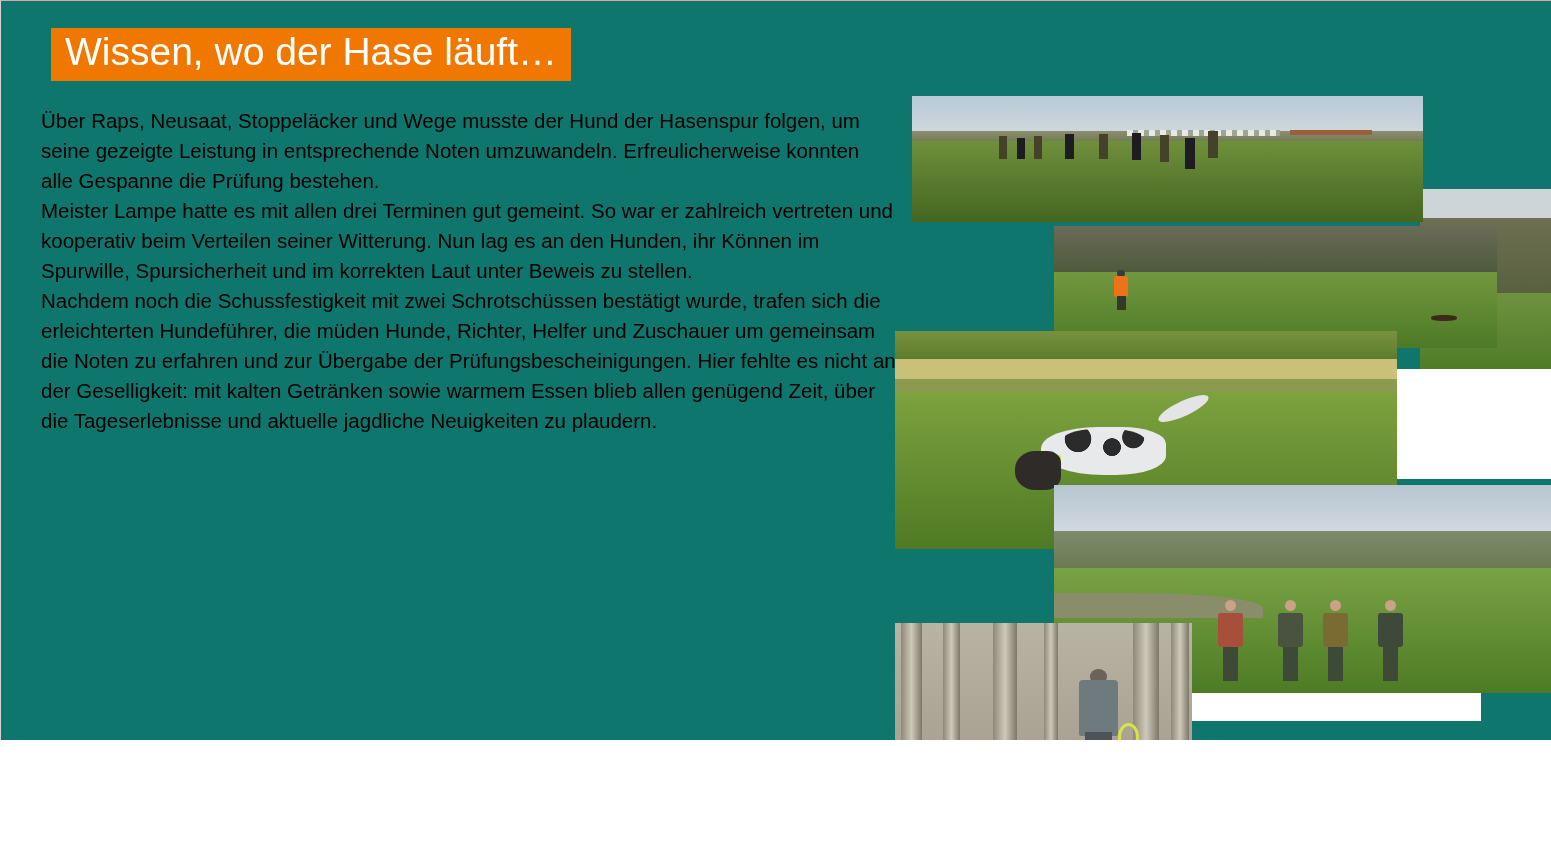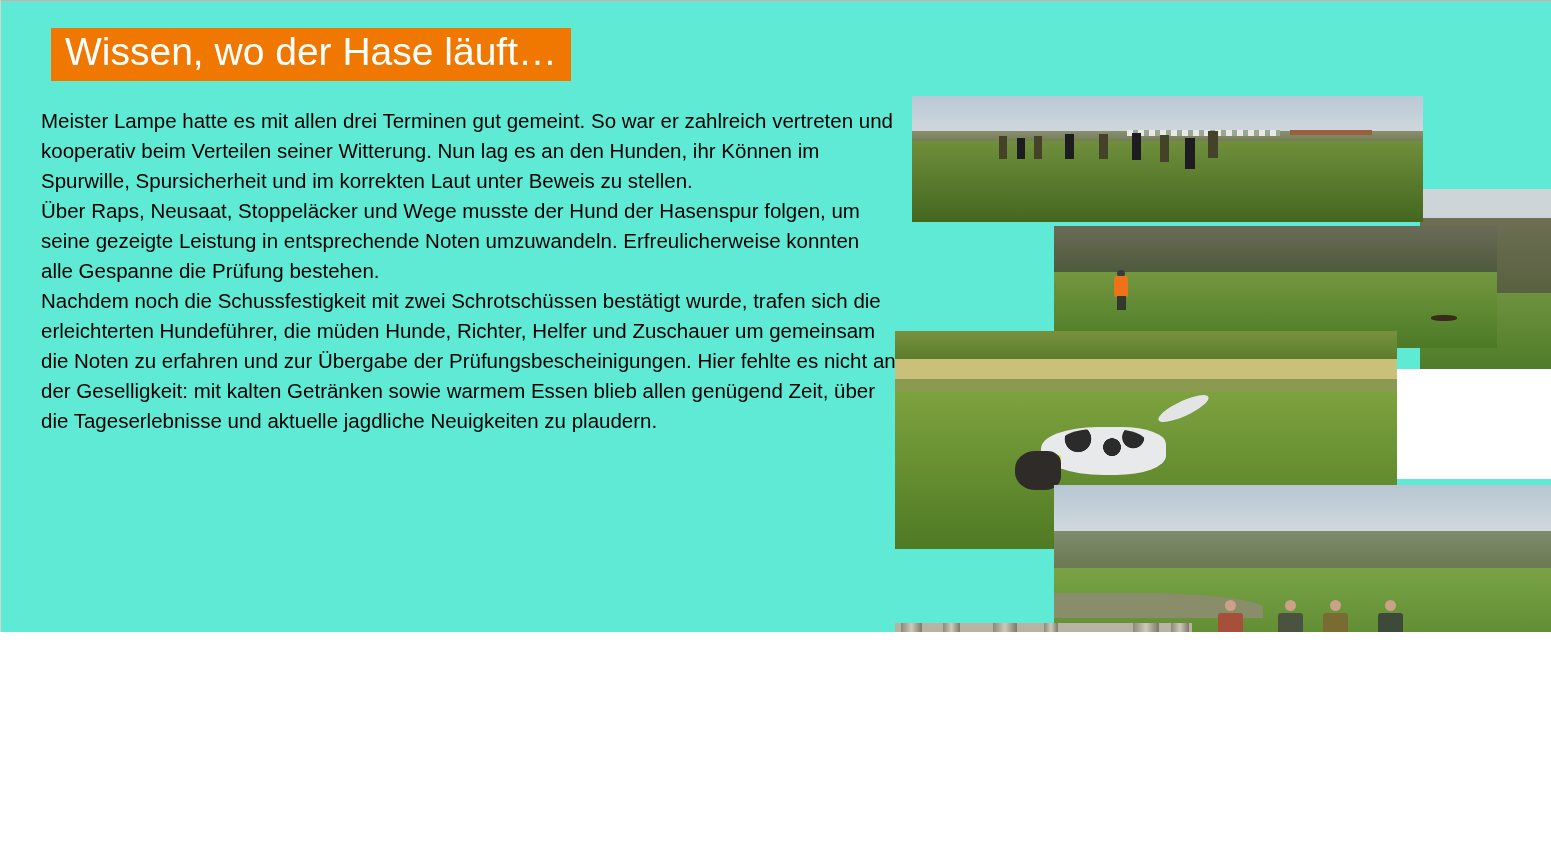--- a/index.html
+++ b/index.html
@@ -6,22 +6,22 @@
     margin: 0;
     padding: 0;
     background: #ffffff;
   }
   body {
     font-family: "Liberation Sans", sans-serif;
   }
   #page {
     position: relative;
     width: 1551px;
-    height: 632px;
-    background: #5eead4;
+    height: 740px;
+    background: #0f766e;
     overflow: hidden;
     box-sizing: border-box;
     border-top: 1px solid #d9a9a9;
     border-left: 1px solid #d4d4d4;
   }
 
   
   .title-bar {
     position: absolute;
     left: 50px;
@@ -187,22 +187,22 @@
 </head>
 <body>
 
 <div id="page">
 
   <div class="title-bar">
     <div class="title-text">Wissen, wo der Hase läuft…</div>
   </div>
 
   <div class="text-col">
+    <p class="para">Über Raps, Neusaat, Stoppeläcker und Wege musste der Hund der Hasenspur folgen, um seine gezeigte Leistung in entsprechende Noten umzuwandeln. Erfreulicherweise konnten alle Gespanne die Prüfung bestehen.</p>
     <p class="para">Meister Lampe hatte es mit allen drei Terminen gut gemeint. So war er zahlreich vertreten und kooperativ beim Verteilen seiner Witterung. Nun lag es an den Hunden, ihr Können im Spurwille, Spursicherheit und im korrekten Laut unter Beweis zu stellen.</p>
-    <p class="para">Über Raps, Neusaat, Stoppeläcker und Wege musste der Hund der Hasenspur folgen, um seine gezeigte Leistung in entsprechende Noten umzuwandeln. Erfreulicherweise konnten alle Gespanne die Prüfung bestehen.</p>
     <p class="para">Nachdem noch die Schussfestigkeit mit zwei Schrotschüssen bestätigt wurde, trafen sich die erleichterten Hundeführer, die müden Hunde, Richter, Helfer und Zuschauer um gemeinsam die Noten zu erfahren und zur Übergabe der Prüfungsbescheinigungen. Hier fehlte es nicht an der Geselligkeit: mit kalten Getränken sowie warmem Essen blieb allen genügend Zeit, über die Tageserlebnisse und aktuelle jagdliche Neuigkeiten zu plaudern.</p>
   </div>
 
   <div class="signature">
     <div class="sig-name">Sigrid Winter</div>
     <div class="sig-date">im February 2023</div>
   </div>
 
   <div class="photo" id="photo3">
     <div class="sky"></div>

